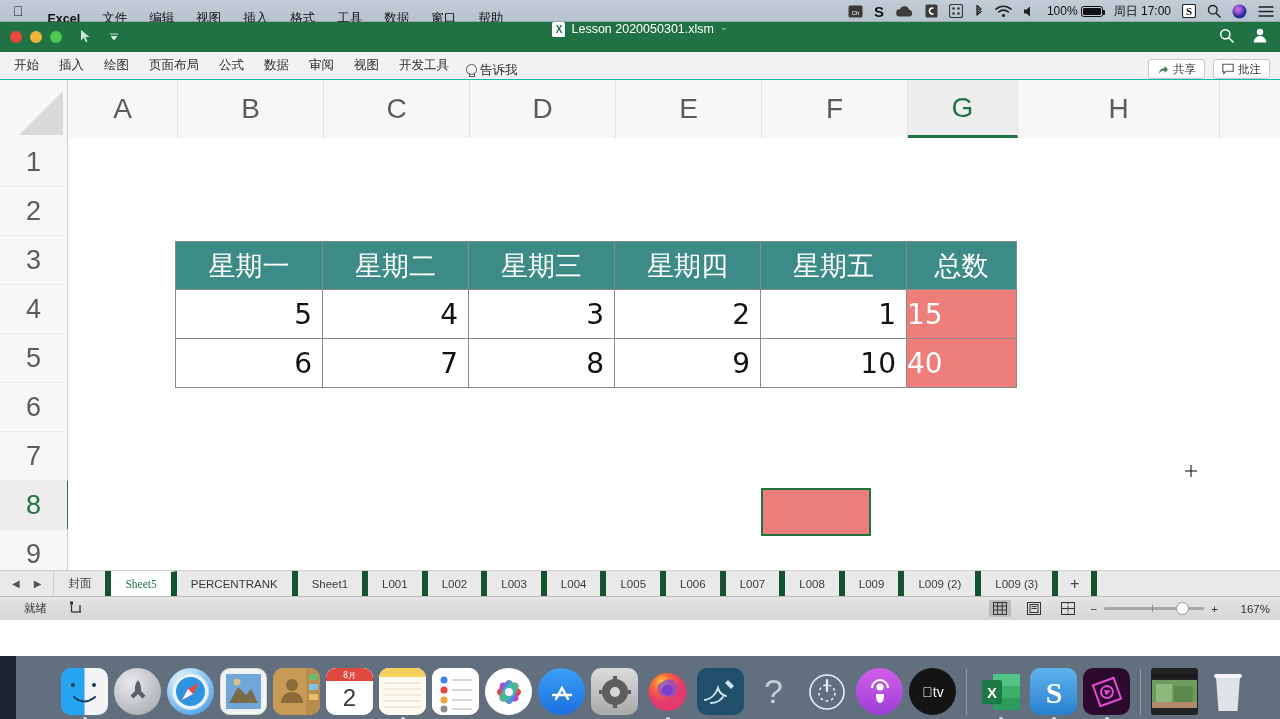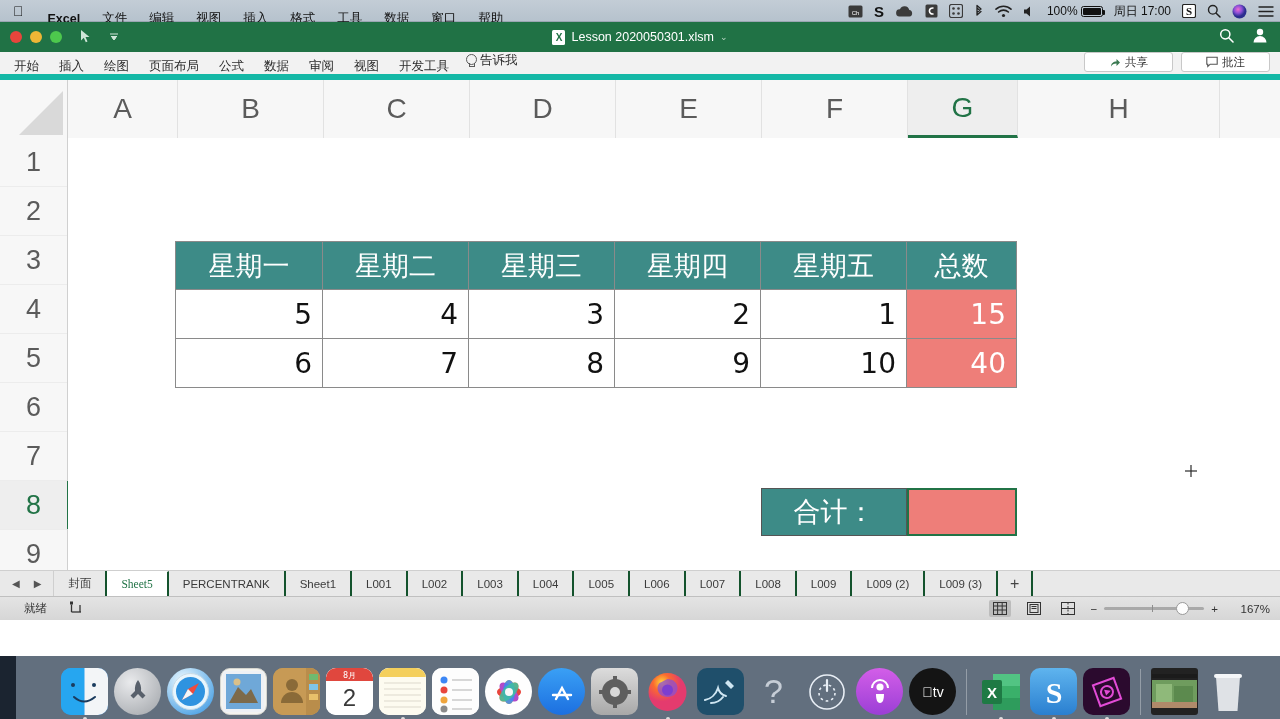--- a/index.html
+++ b/index.html
@@ -30,34 +30,34 @@
 
   
   .xwin{position:absolute;top:22px;left:0;width:1280px;height:634px;background:#fff;}
   .titlebar{
     height:30px;background:#207245;position:relative;display:flex;align-items:center;
   }
   .traffic{position:absolute;left:10px;top:9px;display:flex;gap:8px;}
   .tl{width:12px;height:12px;border-radius:50%;}
   .tl.r{background:#e8453c;} .tl.y{background:#eeb636;} .tl.g{background:#4dc84d;}
   .tb-tools{position:absolute;left:80px;top:0;height:30px;display:flex;align-items:center;gap:18px;color:#cfe6d8;font-size:12px;}
-  .tb-title{position:absolute;left:0;right:0;top:0;height:30px;display:flex;align-items:center;justify-content:center;gap:6px;color:#fff;font-size:12.5px;}
+  .tb-title{position:absolute;left:0;right:0;top:0;height:30px;display:flex;justify-content:center;gap:6px;color:#fff;font-size:12.5px;}
   .xicon{width:13px;height:15px;background:#fff;border-radius:1.5px;position:relative;display:inline-block;}
   .xicon:before{content:"X";position:absolute;inset:0;color:#207245;font-size:10px;font-weight:bold;text-align:center;line-height:15px;}
   .tb-right{position:absolute;right:12px;top:0;height:30px;display:flex;align-items:center;gap:18px;color:#fff;}
 
   
-  .ribbon{height:28px;background:#f2f2f2;border-bottom:6px solid #14b8a6;display:flex;align-items:flex-start;position:relative;}
+  .ribbon{height:28px;background:#f2f2f2;border-bottom:1px solid #14b8a6;display:flex;align-items:flex-end;position:relative;}
   .rb-tab{padding:0 10px;font-size:12.5px;color:#2b2b2b;height:28px;display:flex;align-items:center;white-space:nowrap;}
   .rb-tell{display:flex;align-items:center;gap:4px;padding-left:6px;font-size:12.5px;color:#2b2b2b;}
   .bulb{width:11px;height:13px;position:relative;}
   .bulb:before{content:"";position:absolute;top:0;left:1px;width:9px;height:9px;border:1.3px solid #5a5a5a;border-radius:50%;}
   .bulb:after{content:"";position:absolute;bottom:0;left:3.5px;width:4px;height:3px;border-left:1.3px solid #5a5a5a;border-right:1.3px solid #5a5a5a;border-bottom:1.3px solid #5a5a5a;}
   .rb-right{position:absolute;right:10px;display:flex;gap:8px;}
-  .rb-btn{border:1px solid #c8c8c8;background:#fff;border-radius:3px;height:20px;padding:0 24px;display:flex;align-items:center;gap:4px;font-size:11.5px;color:#333;}
+  .rb-btn{border:1px solid #c8c8c8;background:#fff;border-radius:3px;height:20px;padding:0 8px;display:flex;align-items:center;gap:4px;font-size:11.5px;color:#333;}
 
   
   .fbar{height:28px;background:#f2f2f2;border-bottom:1px solid #d4d4d4;display:flex;align-items:center;}
   .namebox{width:68px;height:20px;margin-left:6px;background:#fff;border:1px solid #c9c9c9;border-radius:2px;display:flex;align-items:center;padding:0 4px;font-size:11.5px;color:#222;position:relative;}
   .nb-spin{position:absolute;right:4px;top:2px;display:flex;flex-direction:column;gap:2px;color:#777;font-size:6px;line-height:5px;}
   .fb-icons{display:flex;align-items:center;gap:16px;margin-left:18px;color:#b9b9b9;font-size:13px;}
   .fx{color:#3b3b3b;font-style:italic;font-family:"Liberation Serif",serif;font-size:14px;}
   .fb-input{flex:1;margin-left:12px;height:20px;border-left:1px solid #dcdcdc;padding-left:10px;font-size:12px;color:#222;display:flex;align-items:center;}
   .fb-caret{margin-left:auto;margin-right:10px;color:#555;font-size:9px;}
 
@@ -75,30 +75,30 @@
 
   
   .wtable{position:absolute;border-collapse:collapse;}
   .wtable td{
     border:1px solid #8a8a8a;
     font-family:"DejaVu Sans","Liberation Sans",sans-serif;
     font-size:28px;
   }
   .wtable td.hdr{background:#3d8b87;color:#fff;text-align:center;font-size:27px;height:48px;padding:0 8px;}
   .wtable td.num{background:#fff;color:#111;text-align:right;padding-right:10px;height:49px;}
-  .wtable td.tot{background:#ee7e79;color:#fff;text-align:right;padding-right:10px;height:49px;}
+  .wtable td.tot{background:#ee7e79;color:#fff;padding-right:10px;height:49px;}
   .sumlabel{background:#3d8b87;color:#fff;font-size:27px;text-align:center;padding:0 8px;height:48px;border:1px solid #555;}
   .sumcell{background:#ee7e79;height:48px;border:2px solid #217346;position:relative;}
 
   .cursor{position:absolute;width:11px;height:13px;pointer-events:none;}
 
   
   .tabbar{height:26px;background:#e9e9e9;border-top:1px solid #cfcfcf;display:flex;align-items:stretch;font-size:11.5px;color:#3b3b3b;}
   .tb-arrows{display:flex;align-items:center;gap:14px;padding:0 12px;color:#555;font-size:10px;border-right:1px solid #cfcfcf;}
-  .stab{display:flex;align-items:center;padding:0 14px;border-right:2px solid #14532d;white-space:nowrap;}
+  .stab{display:flex;align-items:center;padding:0 14px;border-right:6px solid #14532d;white-space:nowrap;}
   .stab.active{background:#fff;color:#217346;font-family:"Liberation Serif","DejaVu Serif",serif;border-top:1px solid #fff;}
   .stab.plus{font-size:16px;color:#444;padding:0 12px;}
 
   
   .statusbar{height:24px;background:linear-gradient(#e4e4e4,#d6d6d6);border-top:1px solid #c0c0c0;display:flex;align-items:center;font-size:11.5px;color:#333;position:relative;}
   .sb-ready{margin-left:24px;}
   .sb-icn{margin-left:22px;color:#333;font-size:12px;}
   .sb-right{position:absolute;right:10px;display:flex;align-items:center;gap:12px;}
   .vbtn{width:22px;height:17px;border-radius:2px;display:flex;align-items:center;justify-content:center;font-size:12px;color:#3a3a3a;}
   .vbtn.on{background:#bcbcbc;}
@@ -344,21 +344,20 @@
           <td class="num">7</td>
           <td class="num">8</td>
           <td class="num">9</td>
           <td class="num">10</td>
           <td class="tot">40</td>
         </tr>
       </tbody>
         </table>
 
       <div style="position:absolute;left:693px;top:350px;display:flex;align-items:stretch;">
-        <div class="sumlabel" style="width:146px;display:flex;align-items:center;justify-content:center;">合计：</div>
         <div class="sumcell" style="width:110px;"></div>
       </div>
 
       <span class="cursor" style="left:1117px;top:325px;">
         <svg width="12" height="12" viewBox="0 0 12 12">
             <g stroke="#2b2b2b" stroke-width="1.2">
               <line x1="6" y1="0" x2="6" y2="12"></line>
               <line x1="0" y1="6" x2="12" y2="6"></line>
             </g>
           </svg>

